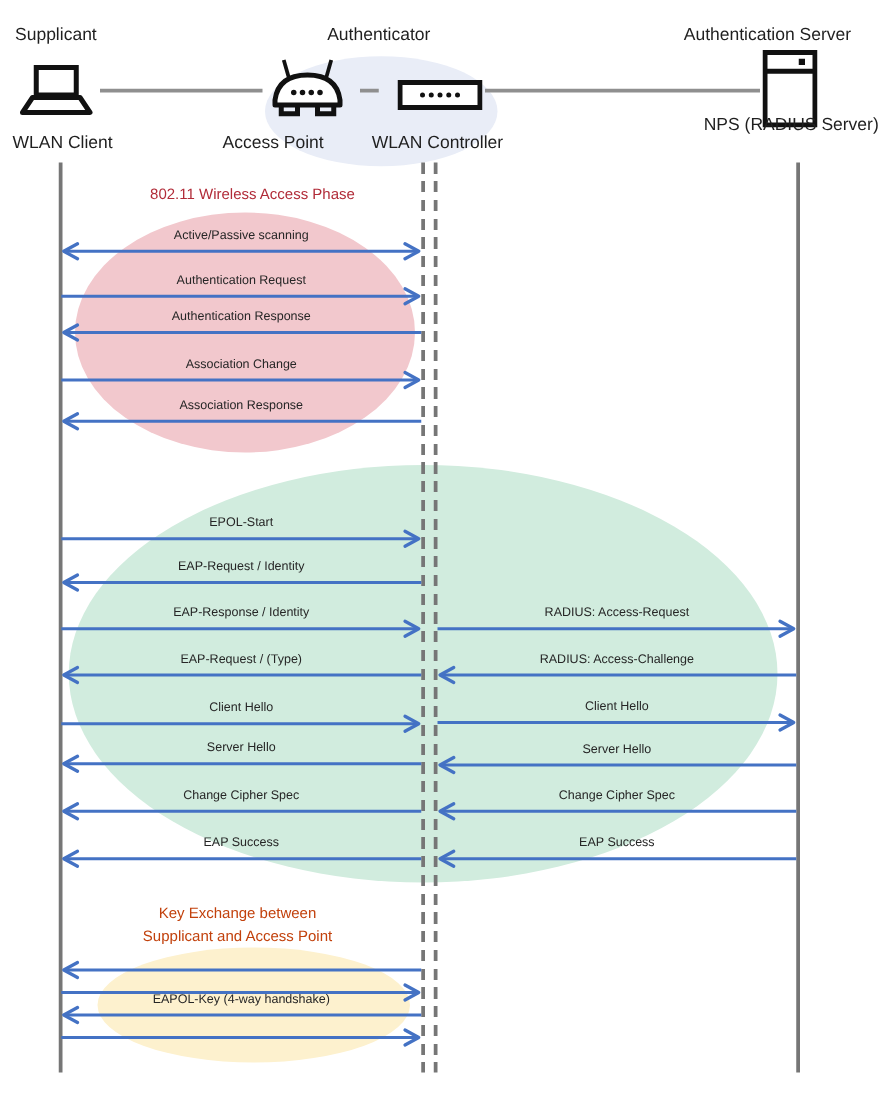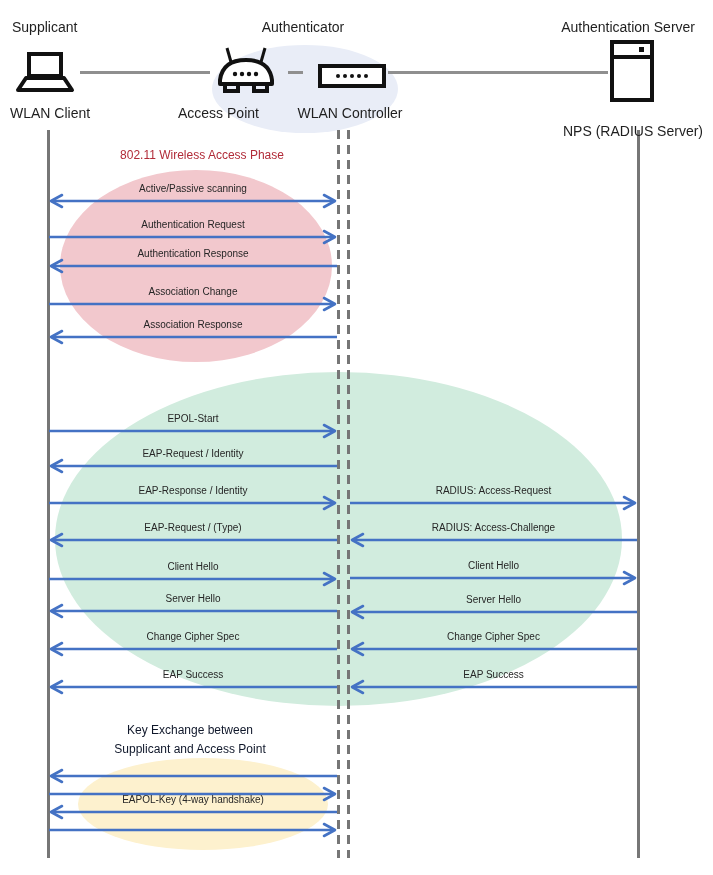--- a/index.html
+++ b/index.html
@@ -23,25 +23,25 @@
   .ll-server{left:637px;}
   
   .connector{position:absolute;top:71px;height:3px;background:#8f8f8f;z-index:2;}
   .c1{left:80px;width:130px;}
   .c2{left:288px;width:15px;}
   .c3{left:388px;width:220px;}
   
   .role-label,.device-label{position:absolute;font-size:14px;color:#1f1f1f;z-index:3;white-space:nowrap;}
   .role-supplicant{left:12px;top:19px;}
   .role-authenticator{left:233px;top:19px;width:140px;text-align:center;}
-  .role-authserver{left:547px;top:19px;width:148px;text-align:right;}
+  .role-authserver{left:547px;top:19px;width:148px;text-align:left;}
   .dev-client{left:10px;top:105px;}
   .dev-ap{left:178px;top:105px;width:120px;text-align:left;}
   .dev-wc{left:290px;top:105px;width:120px;text-align:center;}
-  .dev-nps{left:558px;top:123px;width:150px;text-align:center;}
+  .dev-nps{left:558px;top:91px;width:150px;text-align:center;}
   
   .icon{position:absolute;z-index:3;}
   .ic-laptop{left:13px;top:52px;}
   .ic-ap{left:214px;top:46px;}
   .ic-switch{left:318px;top:64px;}
   .ic-server{left:610px;top:40px;}
   
   .phase-title{position:absolute;font-size:12px;text-align:center;z-index:4;white-space:pre-line;line-height:19px;}
   .pt-1{left:82px;top:146px;width:240px;}
   .pt-2{left:90px;top:374px;width:240px;}
@@ -101,21 +101,21 @@
     <line x1="2" y1="17" x2="42" y2="17" stroke="#111" stroke-width="4"></line>
     <rect x="29" y="7" width="5" height="5" fill="#111"></rect>
   </svg>
 
   <div class="device-label dev-client">WLAN Client</div>
   <div class="device-label dev-ap">Access Point</div>
   <div class="device-label dev-wc">WLAN Controller</div>
   <div class="device-label dev-nps">NPS (RADIUS Server)</div>
 
   <div class="phase-title pt-1" style="color: rgb(177, 43, 56);">802.11 Wireless Access Phase</div>
-  <div class="phase-title pt-3" style="color: #0f172a;">Key Exchange between
+  <div class="phase-title pt-3" style="color: #c2410c;">Key Exchange between
 Supplicant and Access Point</div>
 
   <div id="message-layer">
       <div class="msg-label" style="left: 49px; width: 288px; top: 180px;">Active/Passive scanning</div>
       <svg width="288" height="16" viewBox="0 0 288 16" class="msg-arrow" style="left: 49px; top: 193px;">
         <line x1="3" x2="285" y1="8" y2="8" stroke="#4472c4" stroke-width="2.3"></line>
         <polyline points="275,2 286,8 275,14" fill="none" stroke="#4472c4" stroke-width="2.6" stroke-linecap="round" stroke-linejoin="round"></polyline>
         <polyline points="13,2 2,8 13,14" fill="none" stroke="#4472c4" stroke-width="2.6" stroke-linecap="round" stroke-linejoin="round"></polyline>
       </svg>
       <div class="msg-label" style="left: 49px; width: 288px; top: 216px;">Authentication Request</div>

